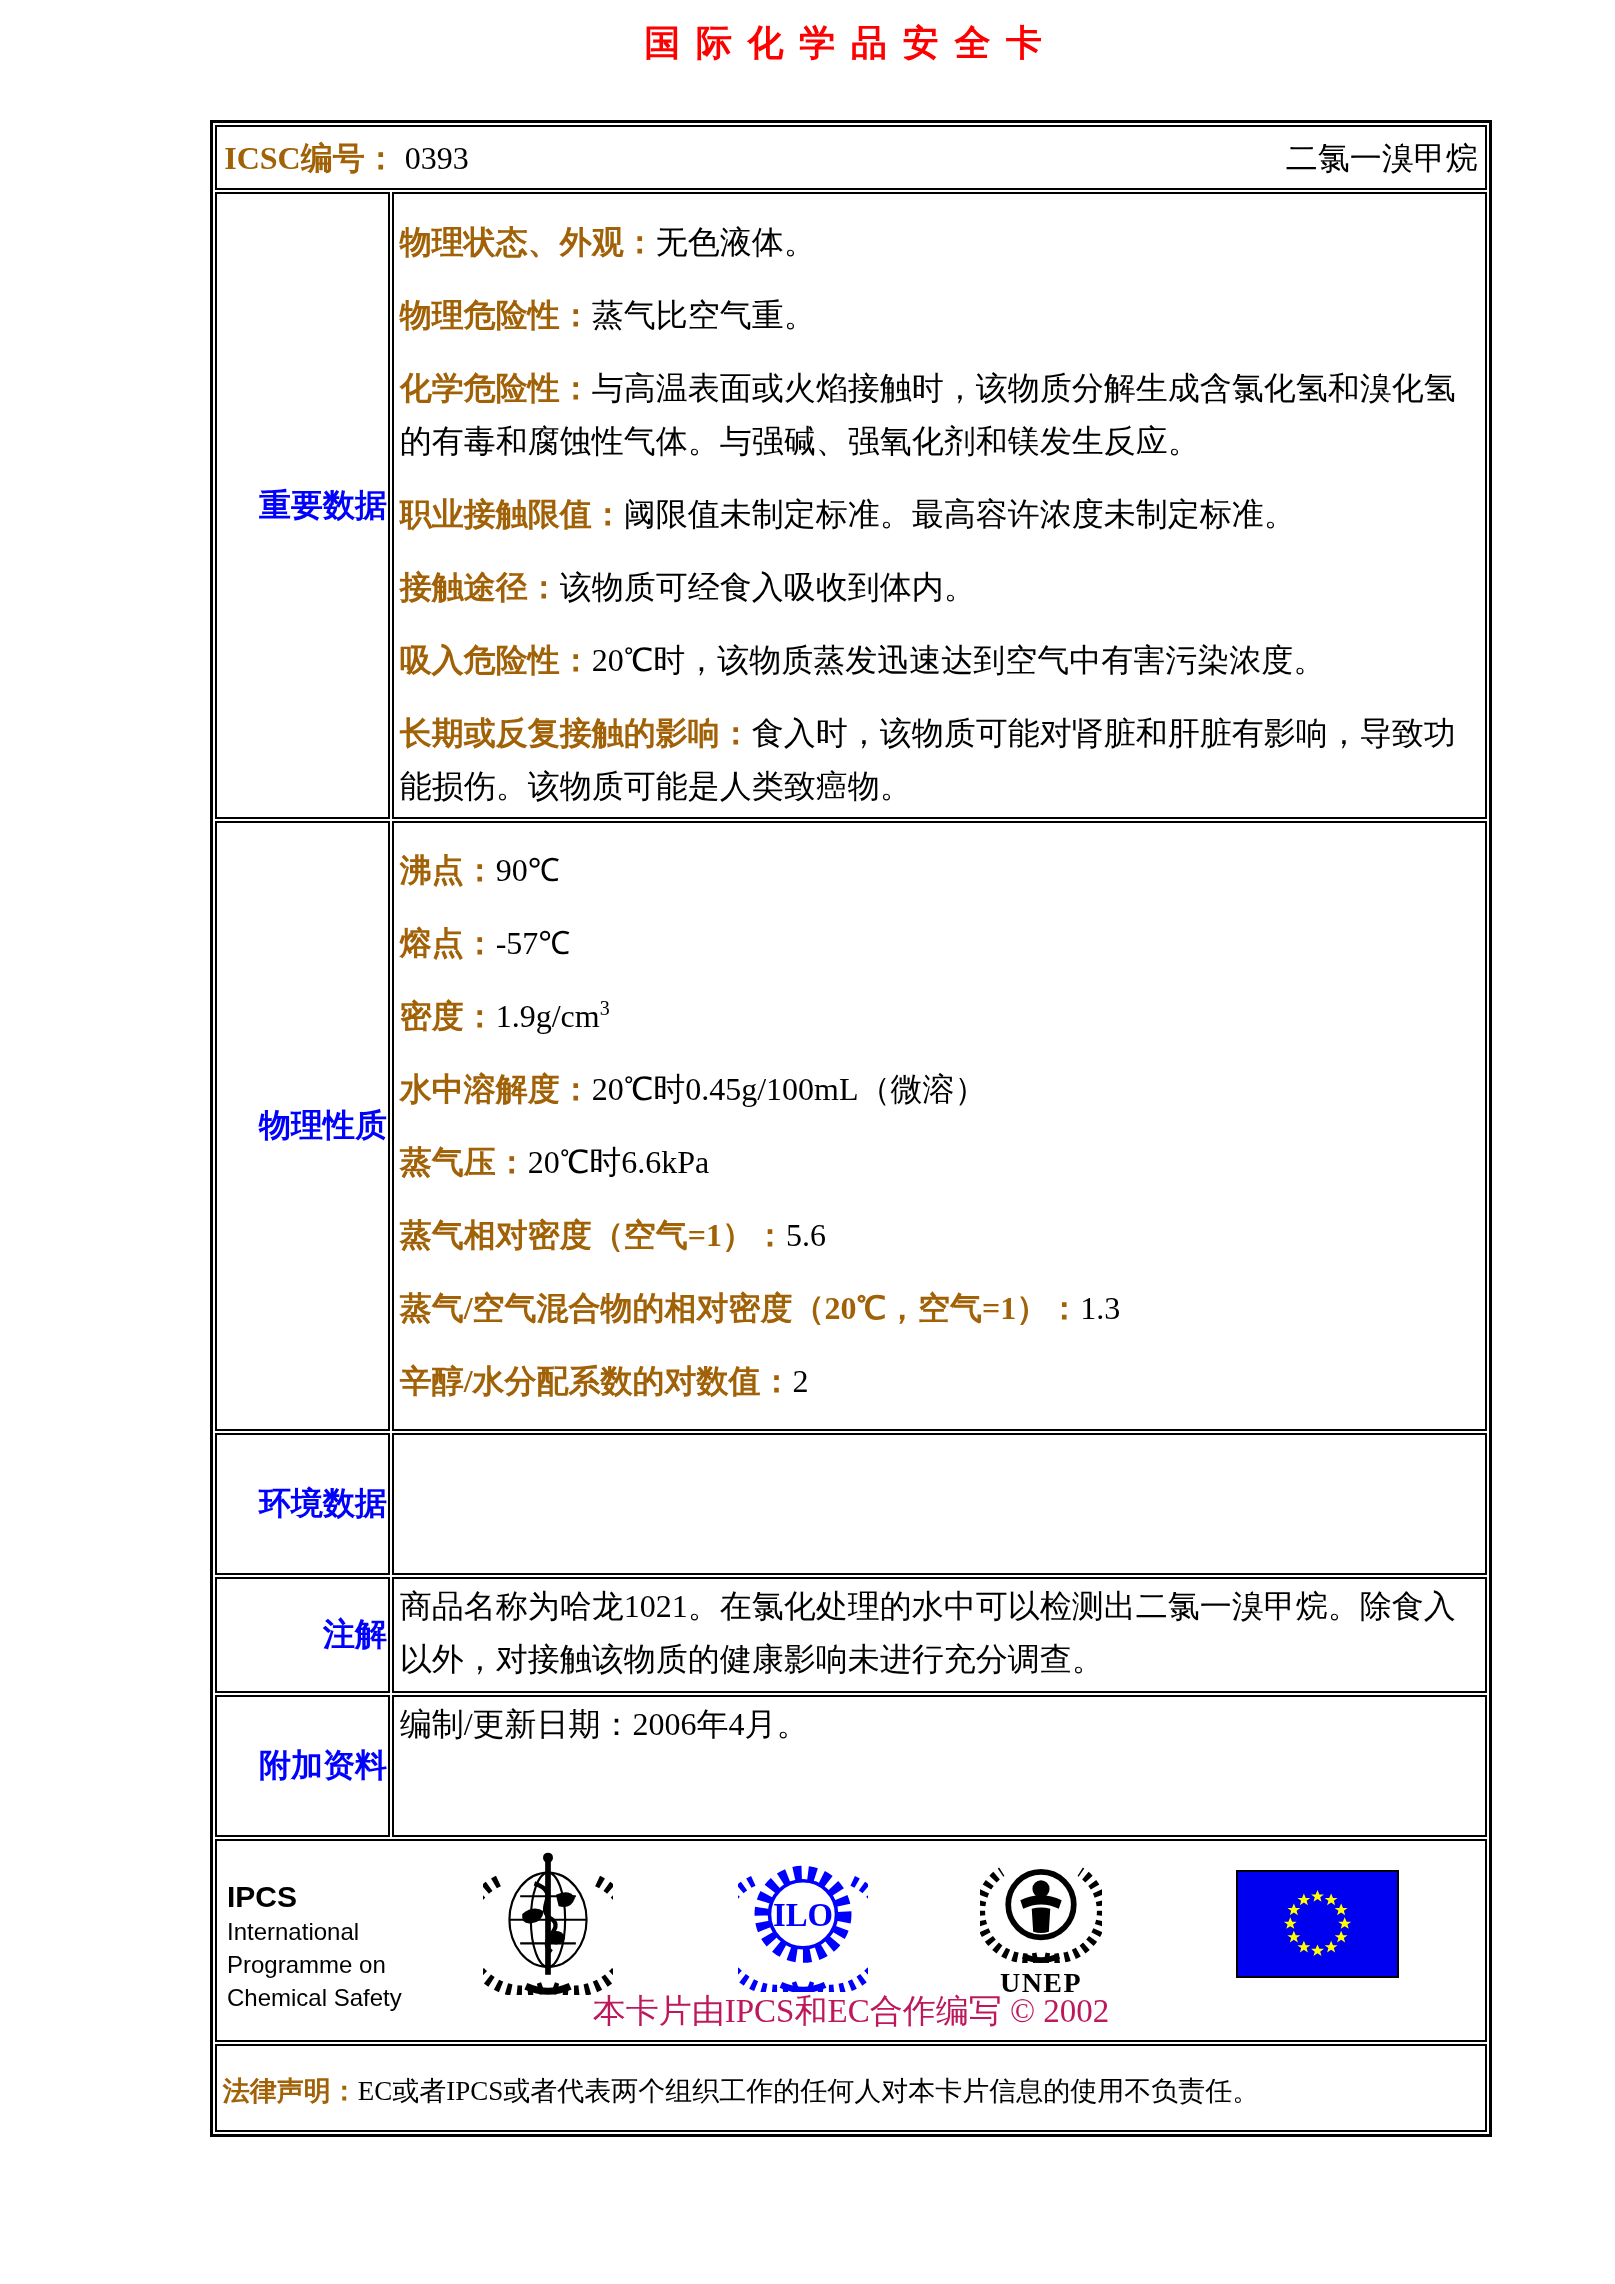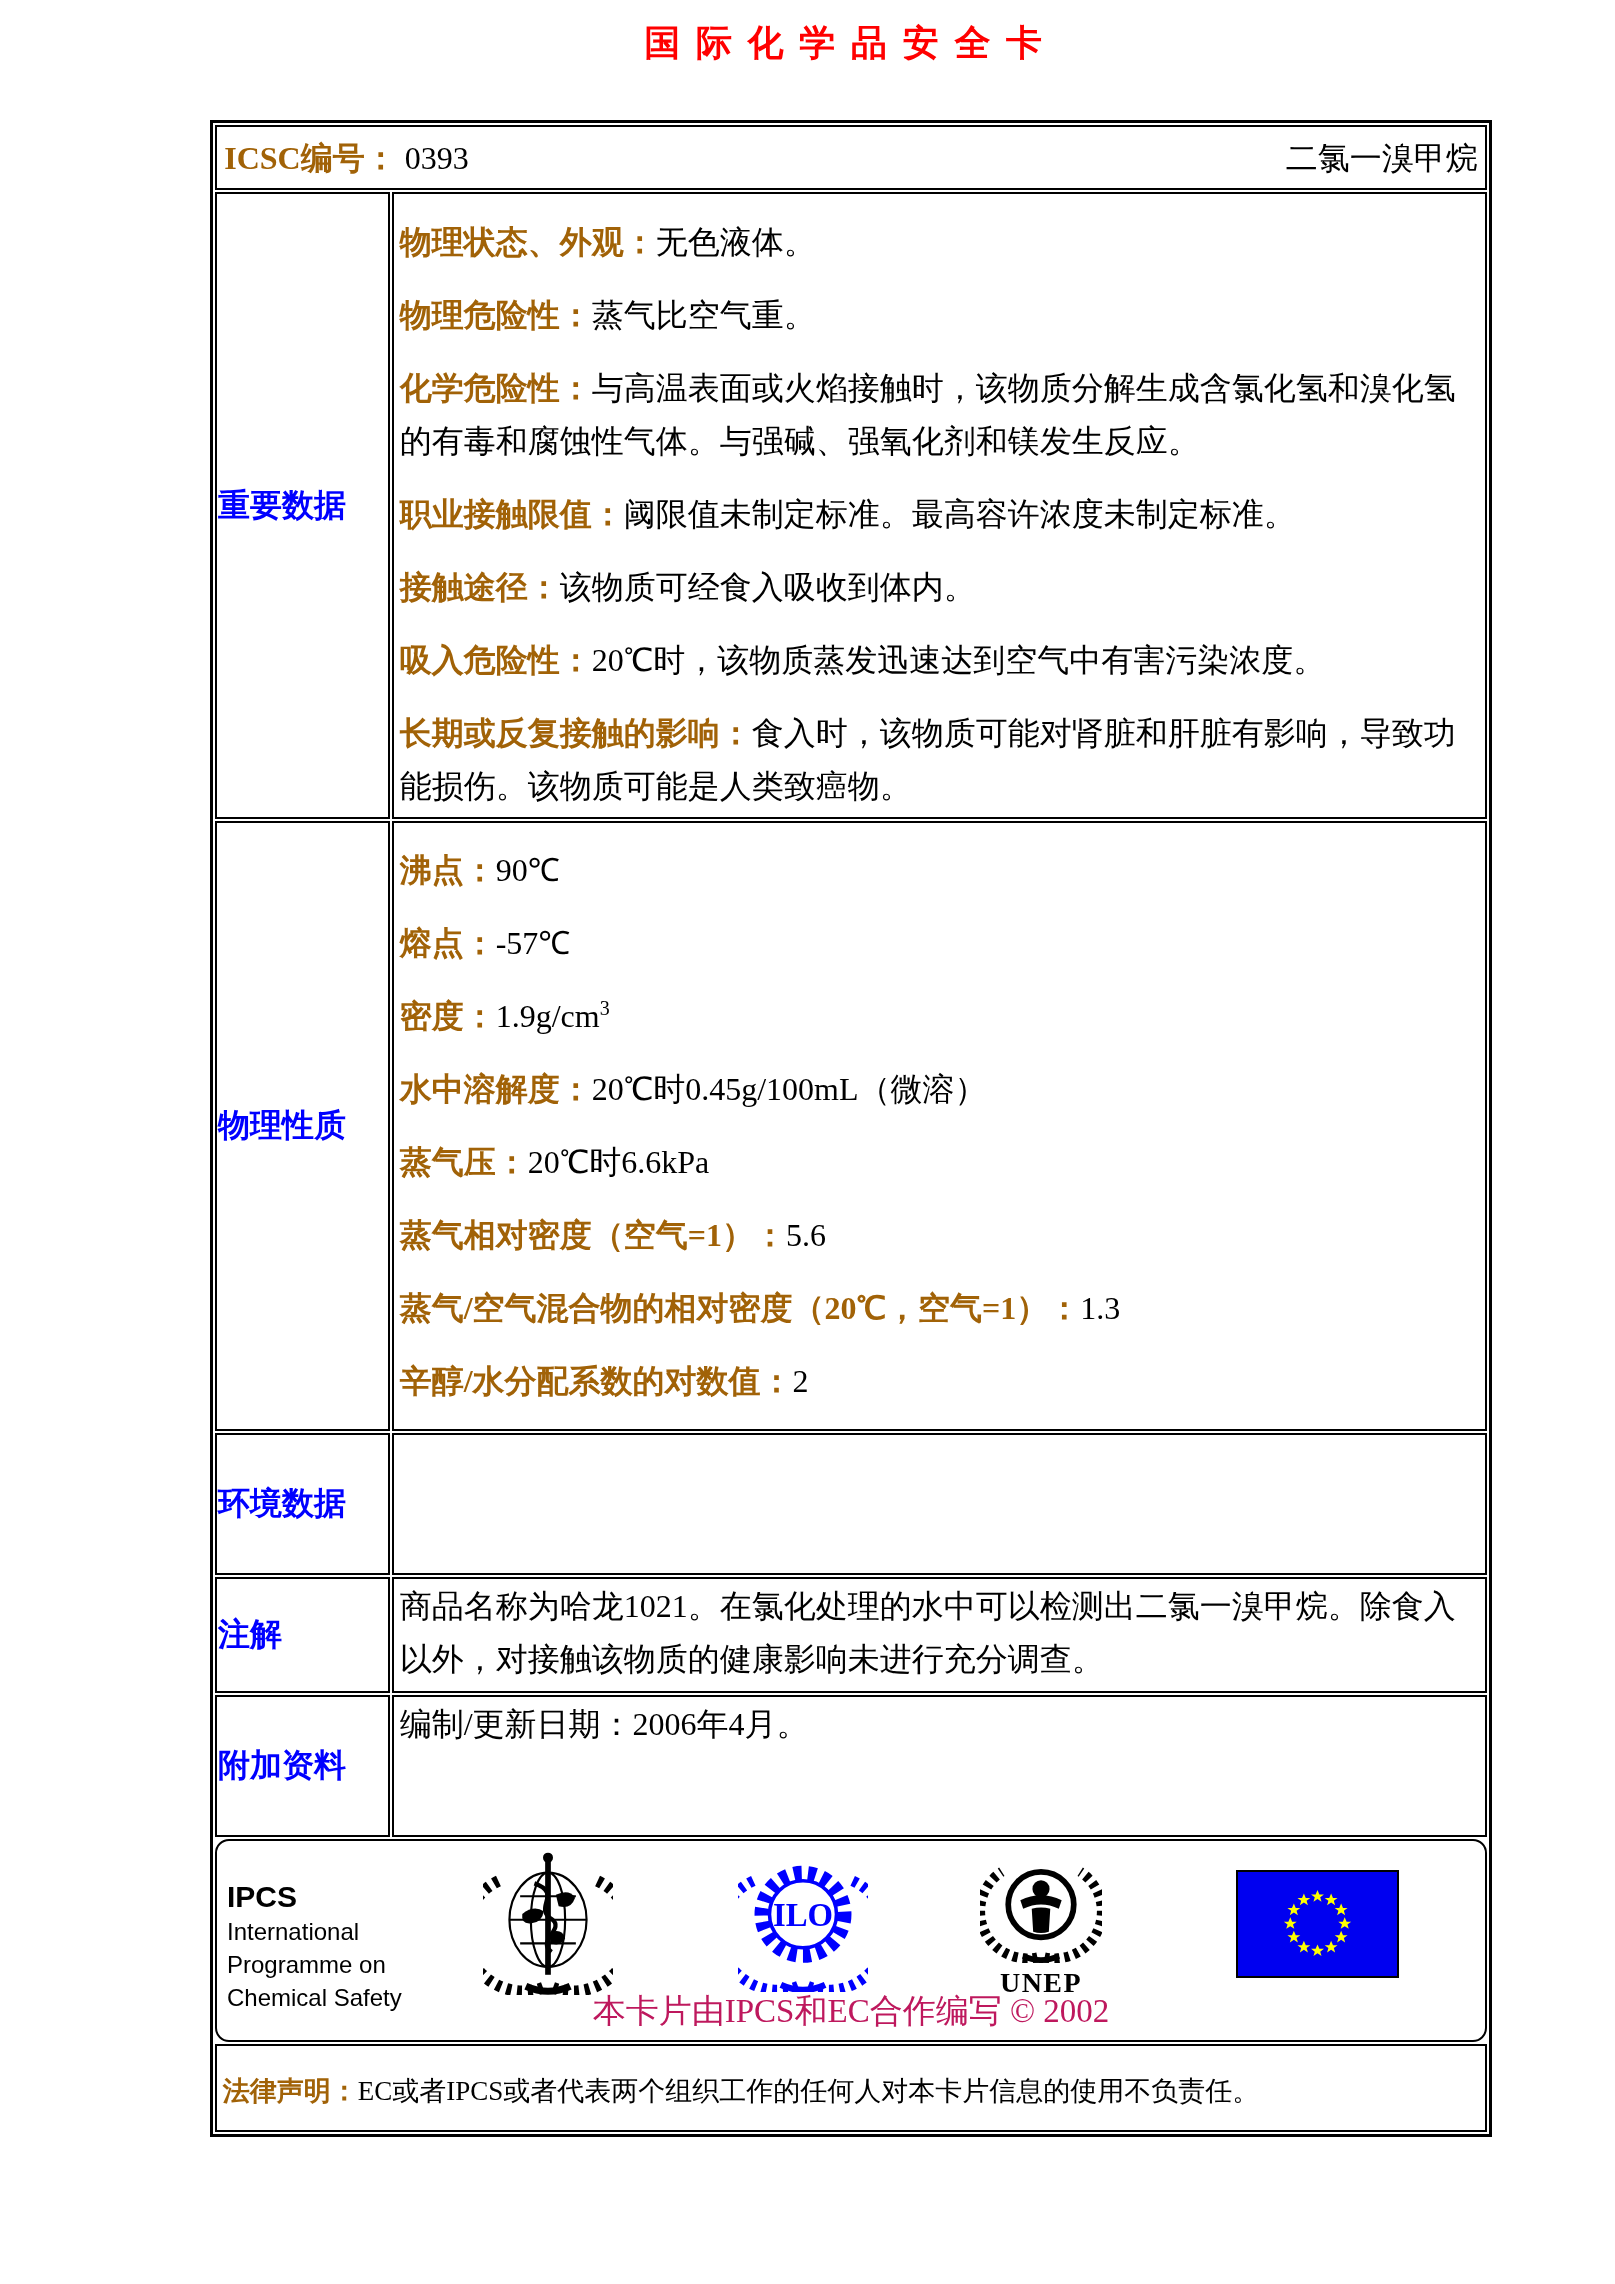--- a/index.html
+++ b/index.html
@@ -8,32 +8,32 @@
 
   .page-title { position:absolute; top:18.6px; left:210px; width:1282px; margin:0;
                 text-align:center; font-size:36px; font-weight:bold; color:#ff0000;
                 letter-spacing:15.7px; font-family:"DejaVu Serif", serif; }
 
   table.card { position:absolute; left:210px; top:120px; width:1282px;
                border-collapse:separate; border-spacing:2.9px; border:3.6px solid #000;
                background:#fff; table-layout:fixed; }
   td { border:2.1px solid #000; vertical-align:top; background:#fff; }
 
-  .label-cell { text-align:left; vertical-align:middle; color:#0000ff; font-weight:bold;
+  .label-cell { text-align:right; vertical-align:middle; color:#0000ff; font-weight:bold;
                 font-family:"Liberation Sans", sans-serif; font-size:32px; }
 
   .content-cell { padding:1.4px 8.6px 4.3px 5.7px; font-size:32px; line-height:53px; }
   .line { display:block;margin-top:20px; }
   .lbl { color:#a16207; font-weight:bold; font-family:Liberation Serif, serif; }
   .sup { font-size:20px; vertical-align:super; line-height:0; }
 
   .header-cell { font-size:32px; padding:10px 7.2px 7.2px 7.2px; vertical-align:middle; }
   .chem-name { float:right; }
 
-  .logos-cell { position:relative; padding:0;border-radius:14px; }
+  .logos-cell { position:relative; padding:0; }
   .ipcs-block { position:absolute; left:10px; top:37px; font-family:"Liberation Sans", sans-serif; }
   .ipcs-acronym { font-size:30px; font-weight:bold; line-height:37px; }
   .ipcs-line { font-size:24px; line-height:33px; }
   .who-logo  { position:absolute; left:266px; top:5.7px; }
   .ilo-logo  { position:absolute; left:521px; top:7.2px; }
   .unep-block{ position:absolute; left:763px; top:8.6px; width:122px; text-align:center; }
   .unep-text { font-size:28px; font-weight:bold; letter-spacing:1.4px; margin-top:1.4px; }
   .eu-flag   { position:absolute; left:1019px; top:29px; width:159px; height:104px;
                background:#0000f0; border:2.1px solid #000; }
   .credit-line { position:absolute; left:0; right:0; bottom:5.7px; text-align:center;

